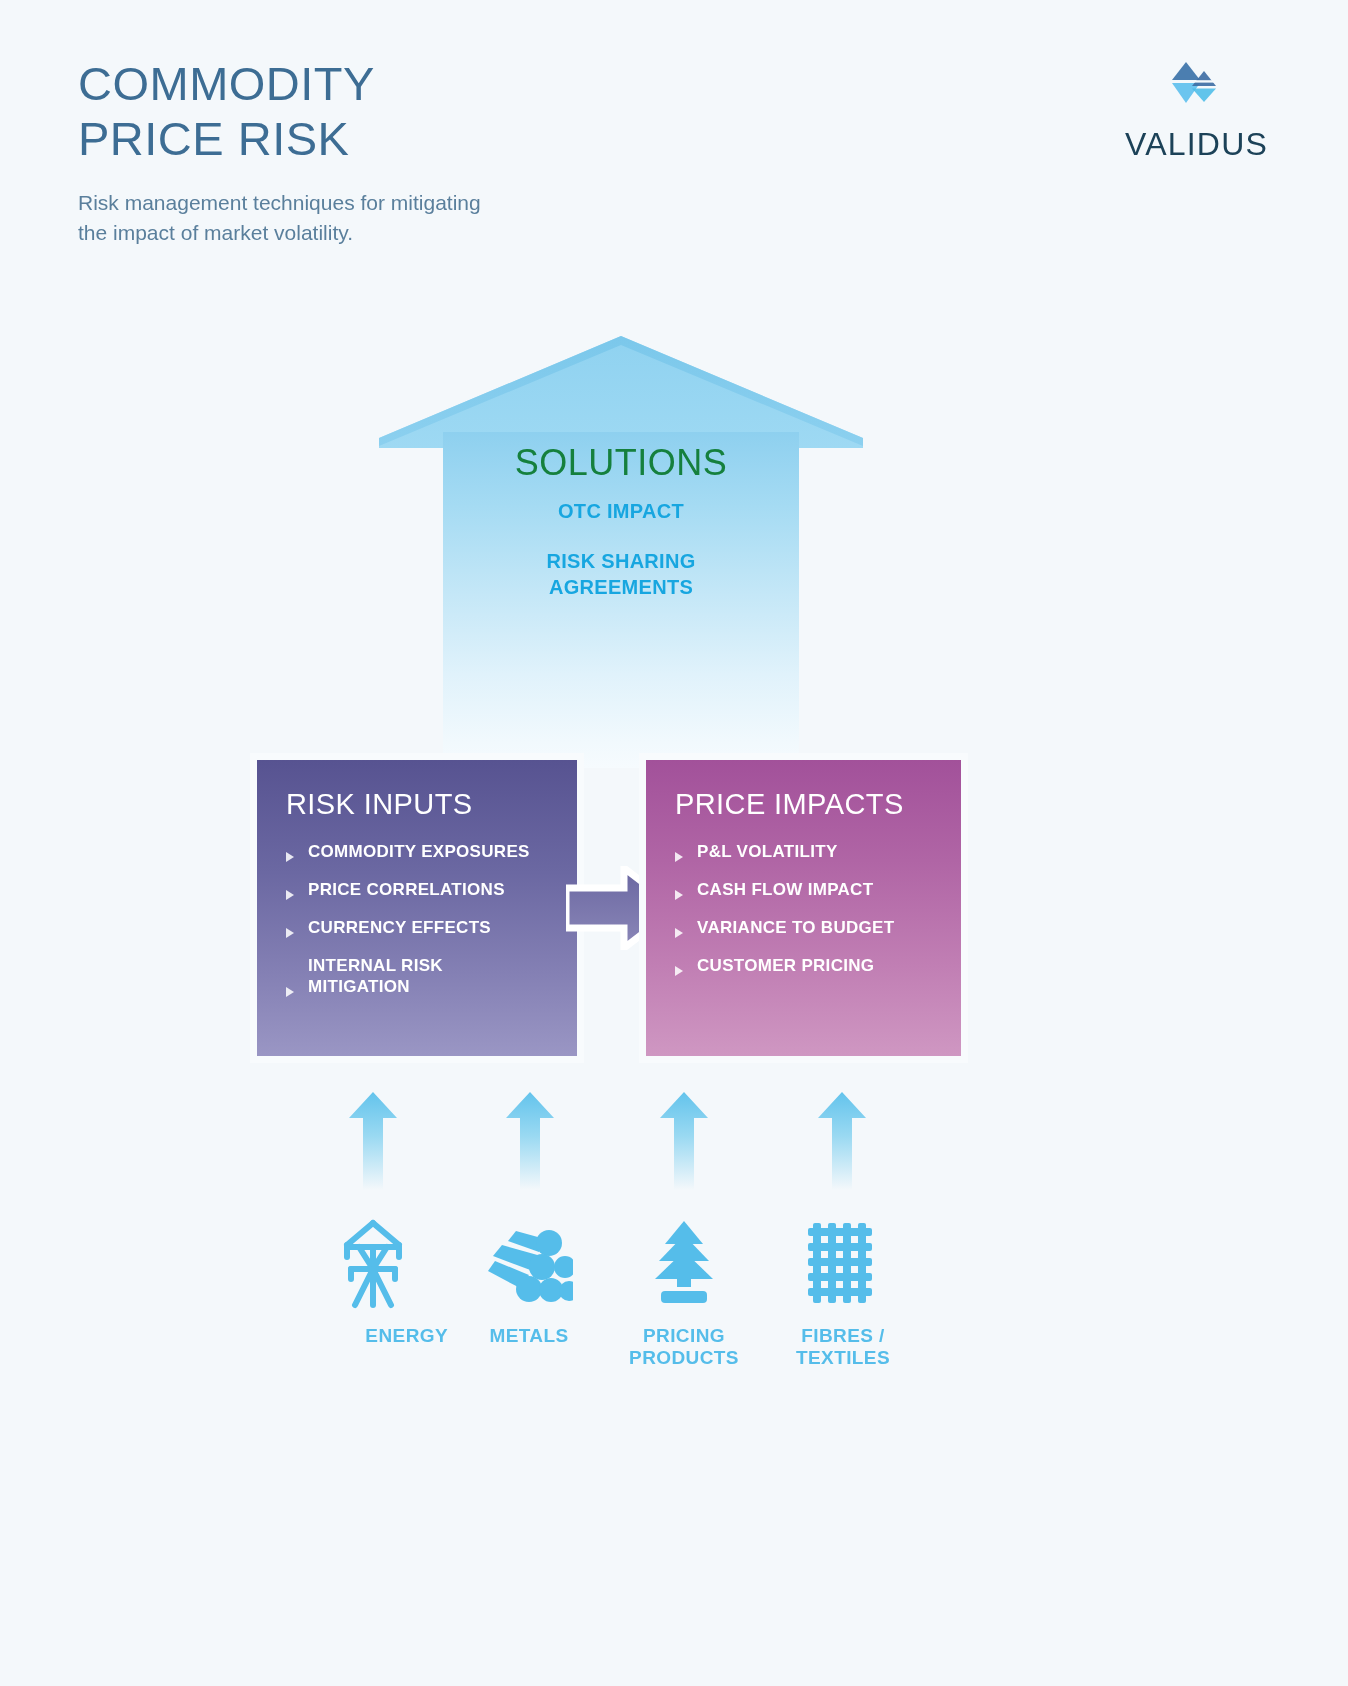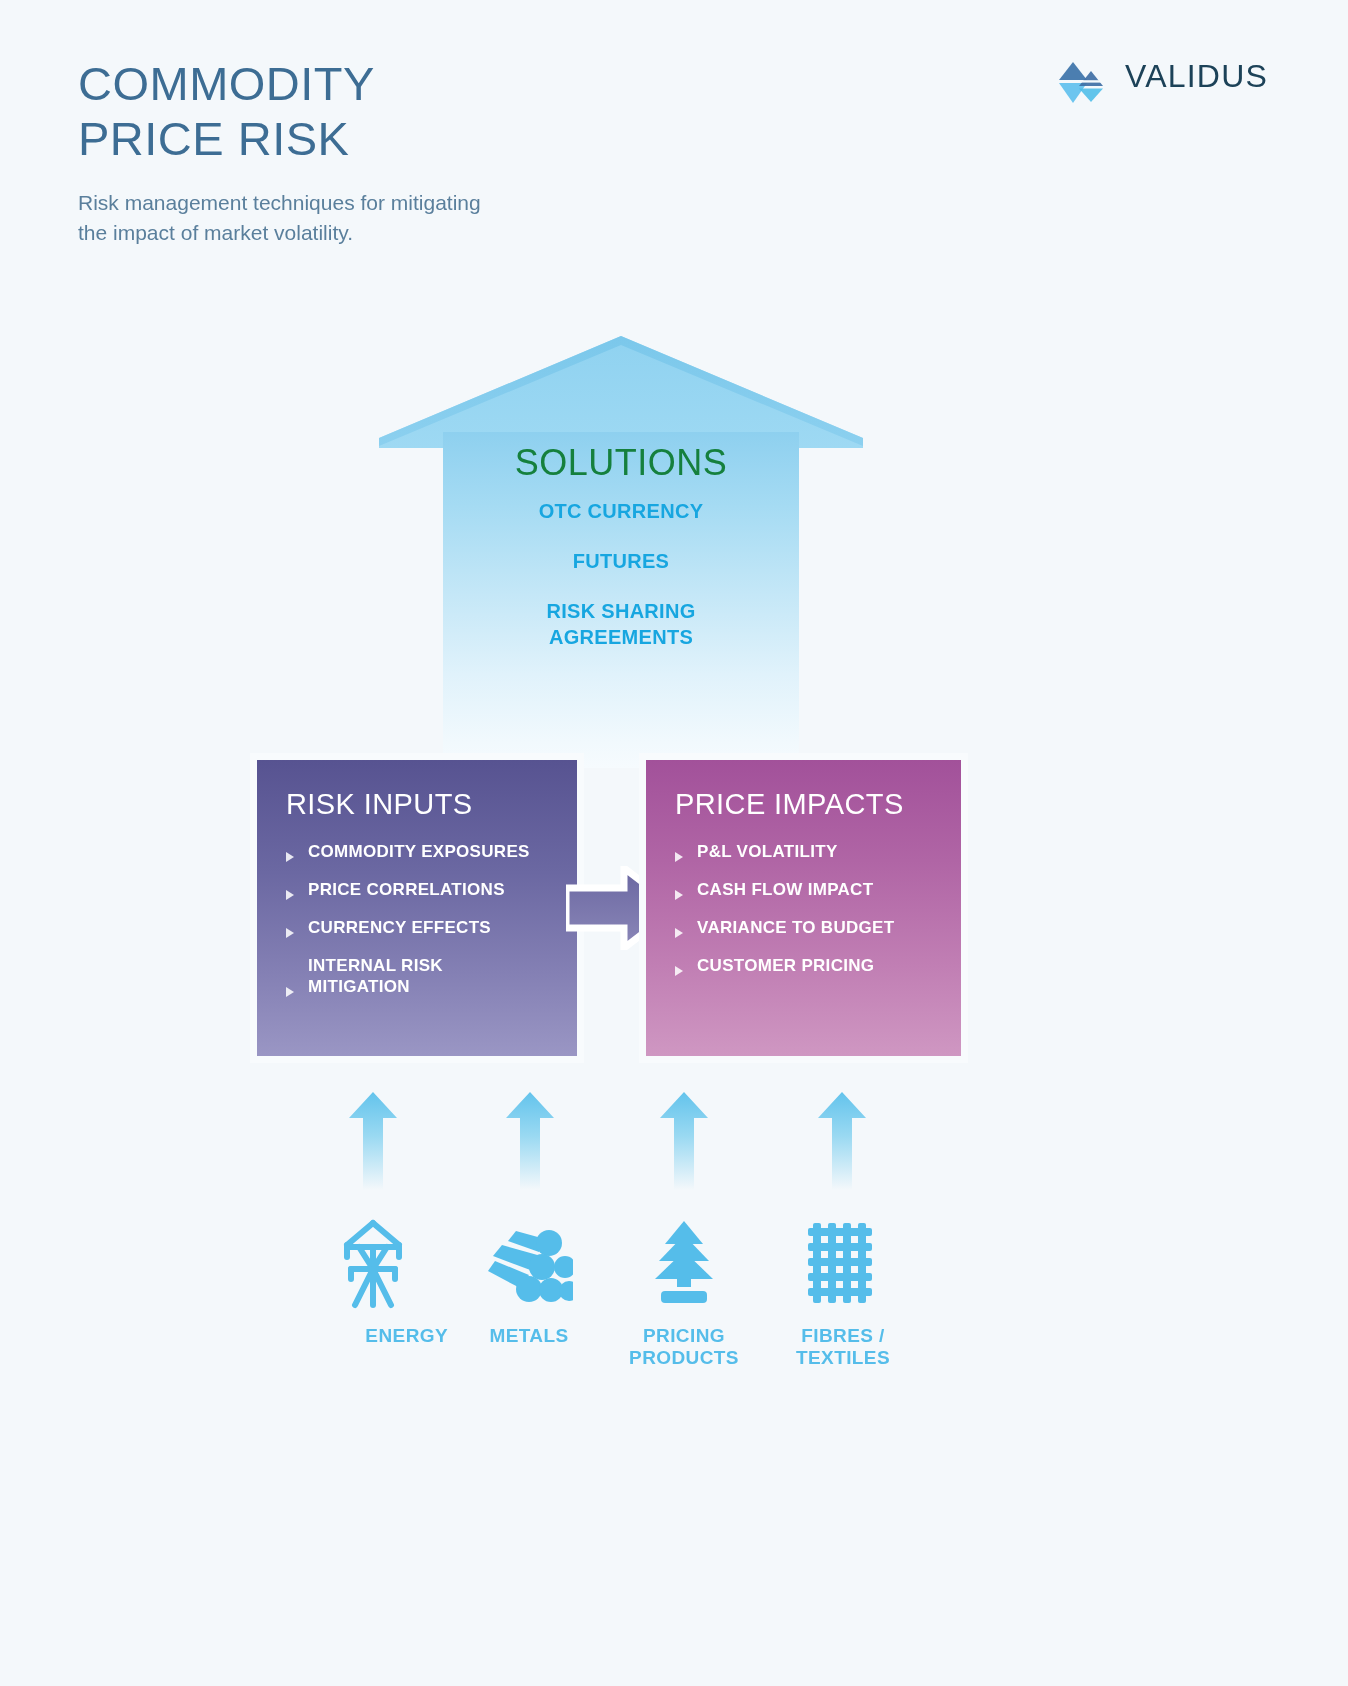--- a/index.html
+++ b/index.html
@@ -37,21 +37,23 @@
     color: #5a7f9c;
     white-space: pre-line;
   }
 
   
   #logo-block {
     position: absolute;
     right: 80px;
     top: 58px;
     display: flex;
+    align-items: center;
     gap: 14px;
+    flex-direction: column;
   }
   #logo-mark { width: 54px; height: 54px; display:block; }
   #logo-wordmark {
     font-size: 32px;
     font-weight: 400;
     color: #1c4258;
     letter-spacing: 1.2px;
   }
 
   
@@ -212,22 +214,21 @@
     <path d="M245 8 L487 110 L487 120 L423 120 L423 104 L67 104 L67 120 L3 120 L3 110 Z" fill="url(#roofGrad)"></path>
 
     <path d="M245 8 L487 110 L487 118 L245 17 L3 118 L3 110 Z" fill="url(#roofEdge)" opacity="0.75"></path>
   </svg>
 
   <div id="house-body"></div>
 
   <div id="solutions-heading">SOLUTIONS</div>
 
   <div id="solutions-list">
-    <div class="solution-item">OTC CURRENCY</div>
-    <div class="solution-item">FUTURES</div>
+    <div class="solution-item">OTC IMPACT</div>
     <div class="solution-item">RISK SHARING
 AGREEMENTS</div>
   </div>
 </div>
 
 <div id="panel-inputs">
   <div class="panel-heading">RISK INPUTS</div>
   <ul class="panel-list">
     <li>
       <span class="bullet-tri"></span>

